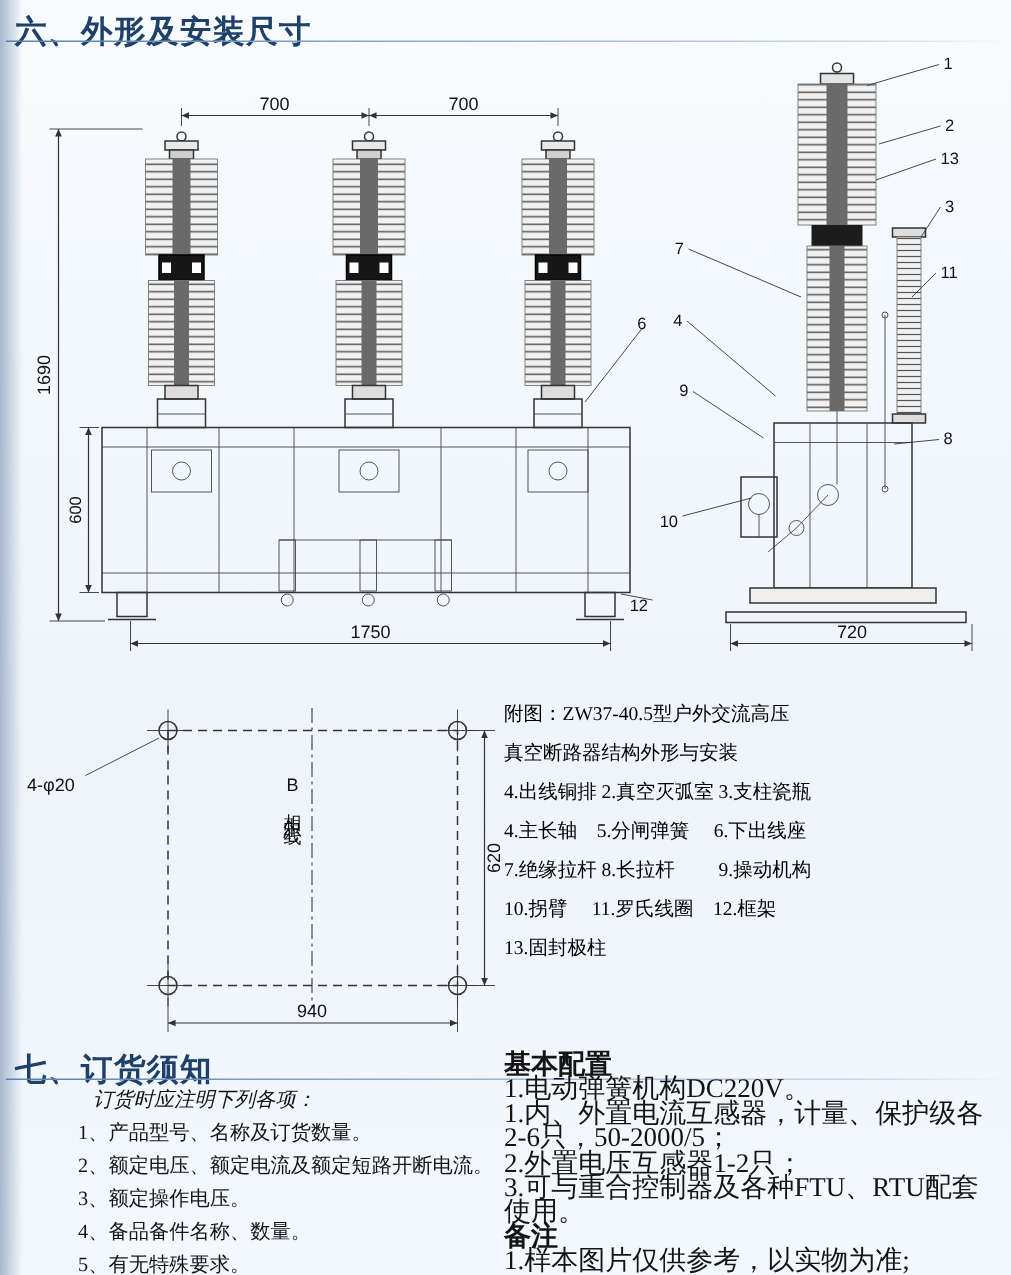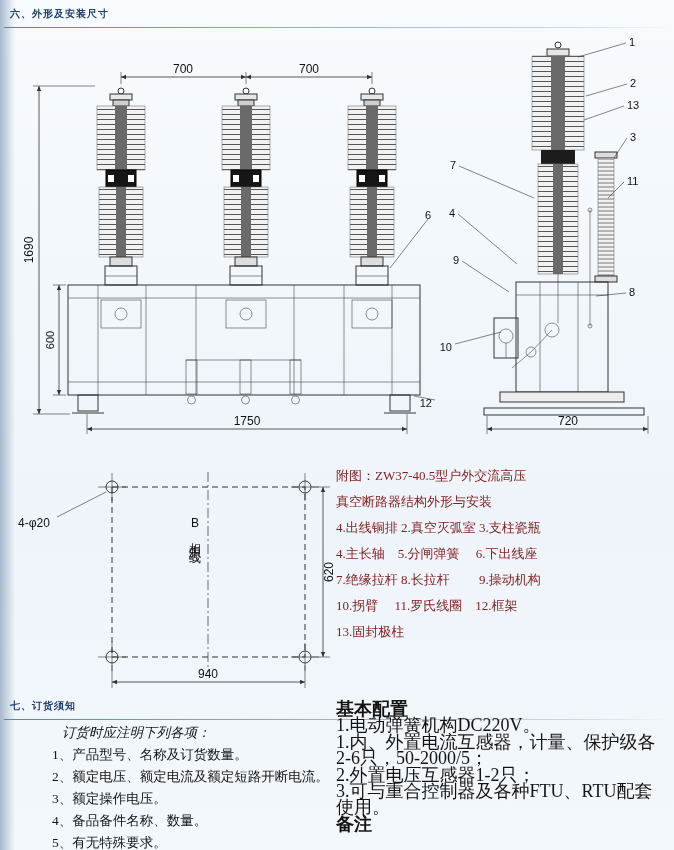--- a/index.html
+++ b/index.html
@@ -3,31 +3,31 @@
 <meta charset="utf-8">
 <style>
   html,body{margin:0;padding:0;}
   body{
     width:674px;height:850px;position:relative;overflow:hidden;
     background:linear-gradient(180deg,#f7fbfe 0%,#eef4fa 60%,#f3f8fc 100%);
     font-family:"Liberation Serif","DejaVu Serif",serif;color:#141414;
   }
   .edge-shade{position:absolute;left:0;top:0;width:15px;height:100%;
     background:linear-gradient(90deg,#a7b9cd 0%,rgba(255,255,255,0) 100%);}
-  .sec-title{position:absolute;left:10px;font-size:10px;font-weight:bold;color:#1f4068;letter-spacing:1px;}
+  .sec-title{position:absolute;left:10px;font-size:21px;font-weight:bold;color:#1f4068;letter-spacing:1px;}
   .rule{position:absolute;left:4px;right:0;height:1px;
     background:linear-gradient(90deg,#5b82ab 0%,#c9d9ea 85%,rgba(255,255,255,0) 100%);}
   svg{position:absolute;left:0;}
   svg text{font-family:"Liberation Sans","DejaVu Sans",sans-serif;font-size:11px;fill:#111;}
   svg text.dimtxt{font-size:12px;}
   .s{stroke:#333;fill:none;stroke-width:1;}
   .s6{stroke:#444;fill:none;stroke-width:0.6;}
   .dim{stroke:#333;stroke-width:0.8;fill:none;}
   .ext{stroke:#333;stroke-width:0.6;fill:none;}
-  .legend{position:absolute;left:336px;top:463px;width:332px;font-size:13px;line-height:26px;color:#7f1d1d;font-family:Liberation Serif, serif;}
+  .legend{position:absolute;left:336px;top:463px;width:332px;font-size:13px;line-height:26px;color:#000000;font-family:Liberation Serif, serif;}
   .phase-label{position:absolute;left:186px;top:516px;writing-mode:vertical-rl;text-orientation:upright;
     font-size:12px;letter-spacing:3px;color:#111;font-family:"Liberation Sans",sans-serif;}
   .order{position:absolute;left:52px;top:722px;width:300px;font-size:13.5px;line-height:22px;}
   .order .intro{padding-left:10px;font-style:italic;}
   .config{position:absolute;left:336px;top:701px;width:334px;font-size:18px;line-height:16.4px;}
   .config .b{font-weight:bold;}
 </style>
 </head>
 <body>
 
@@ -268,13 +268,14 @@
   <div>5、有无特殊要求。</div>
 </div>
 
 <div class="config">
   <div class="b">基本配置</div>
   <div>1.电动弹簧机构DC220V。</div>
   <div>1.内、外置电流互感器，计量、保护级各2-6只，50-2000/5；</div>
   <div>2.外置电压互感器1-2只；</div>
   <div>3.可与重合控制器及各种FTU、RTU配套使用。</div>
   <div class="b">备注</div>
+  <div>1.样本图片仅供参考，以实物为准;</div>
 </div>
 
 </body></html>

